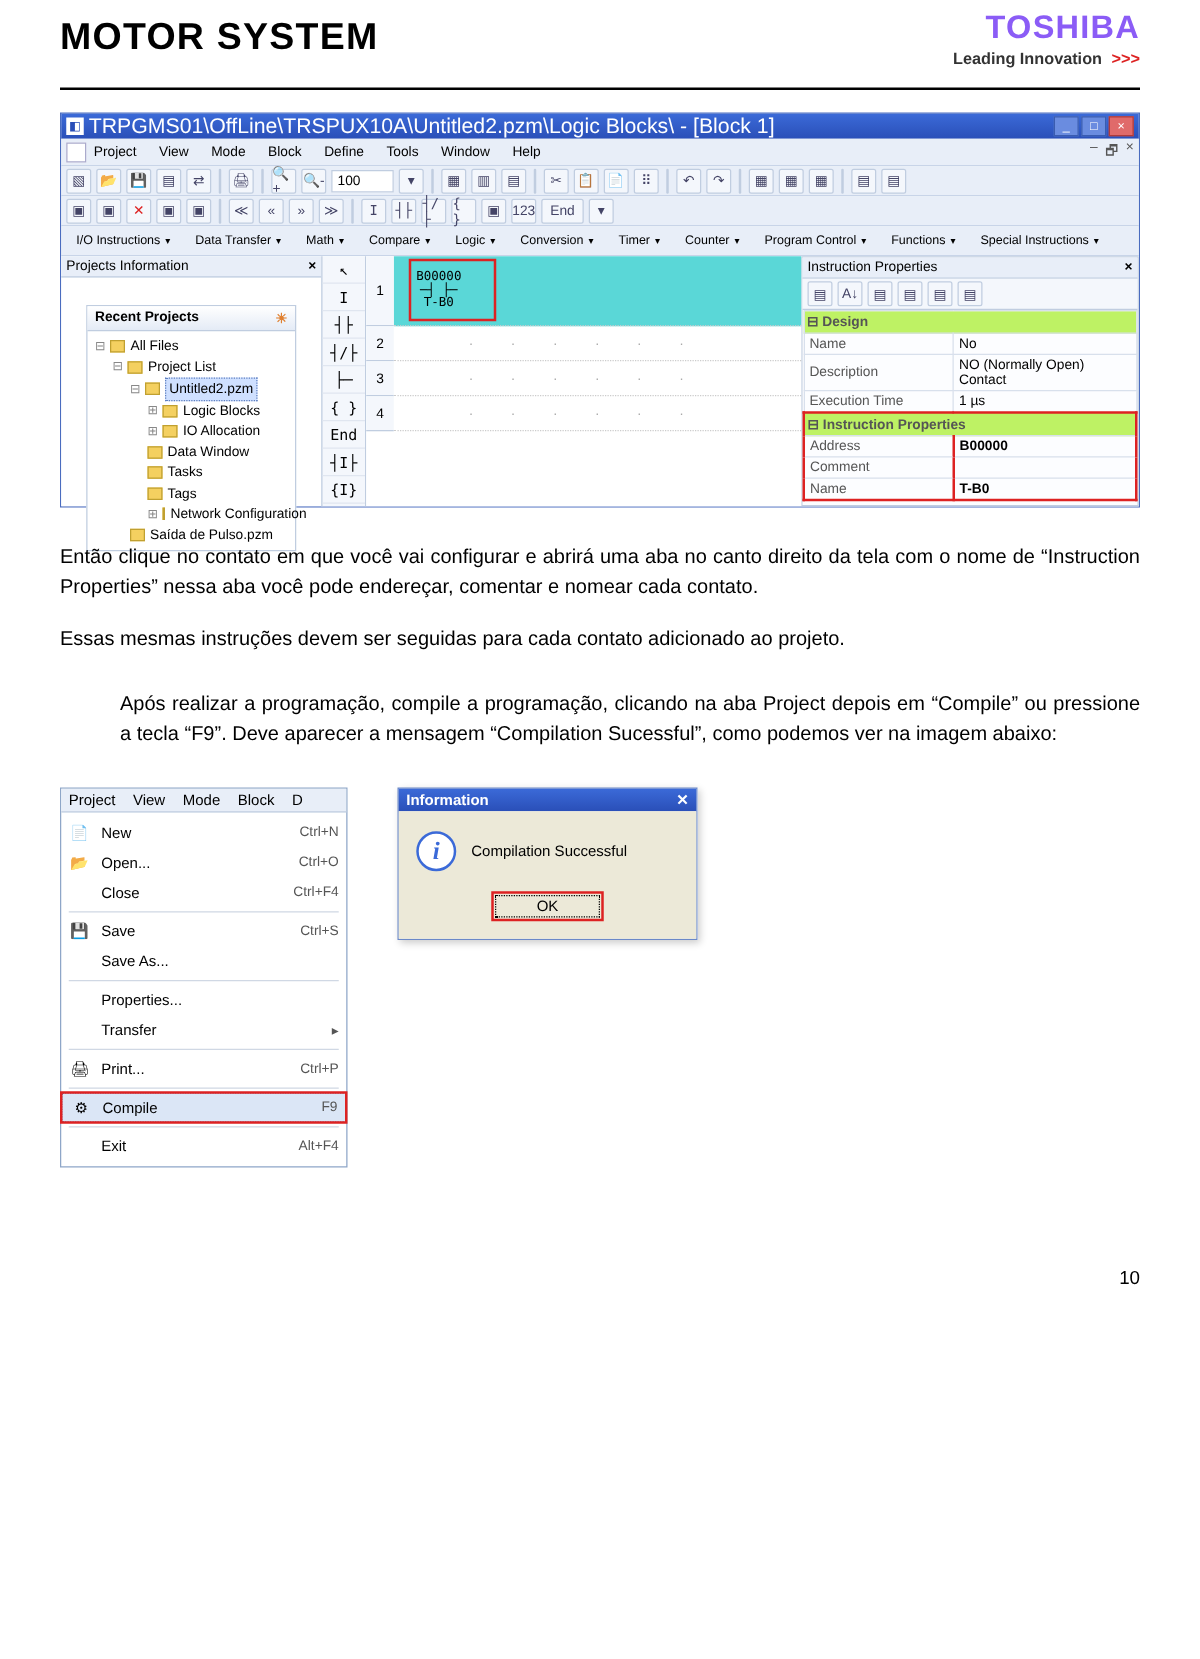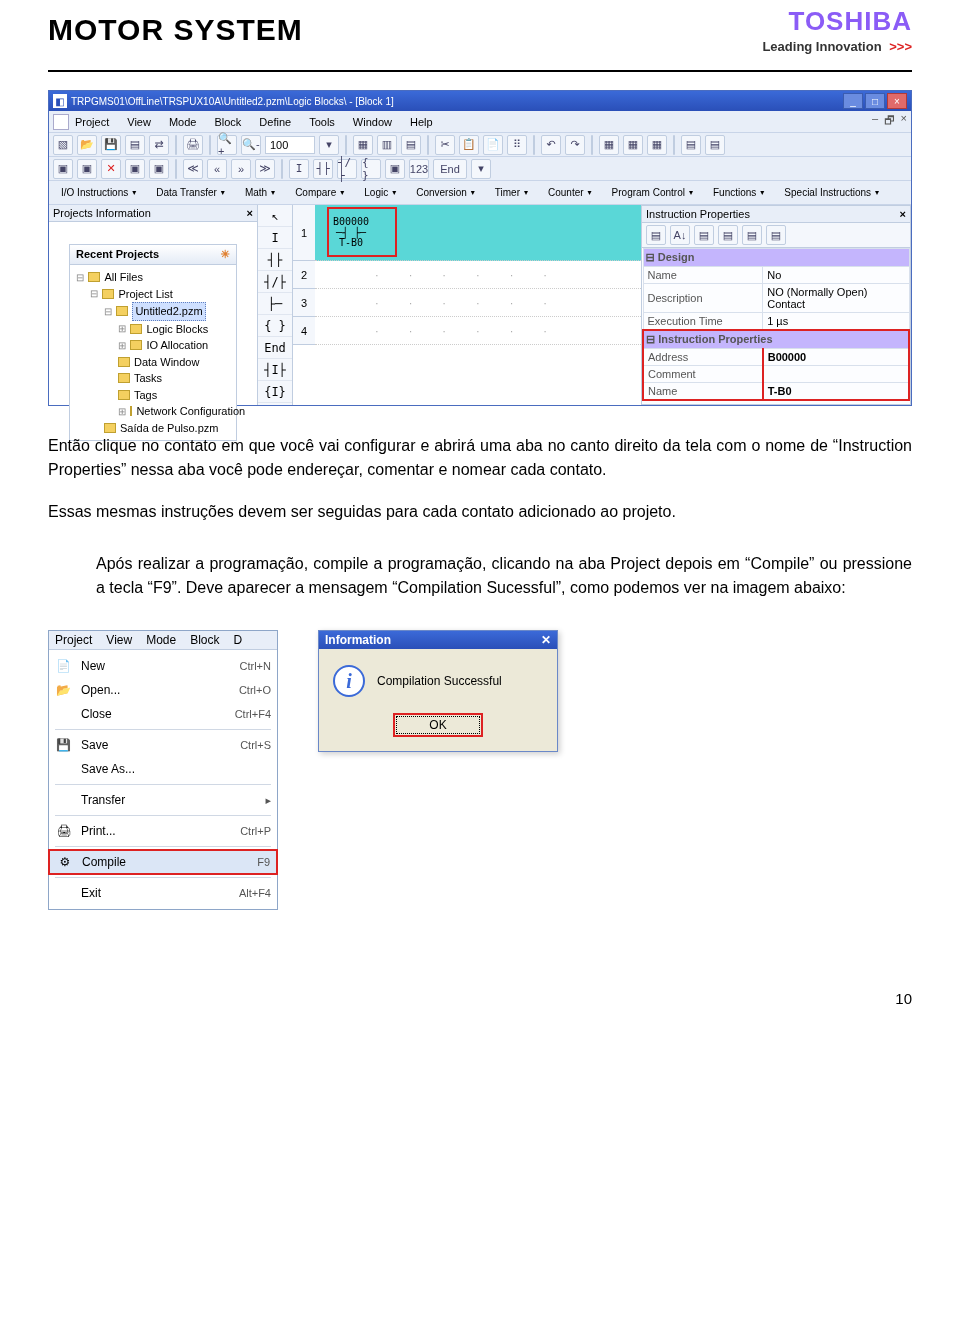--- a/index.html
+++ b/index.html
@@ -11,21 +11,21 @@
   .logo-right { text-align: right; }
   .logo-right .brand { font-family: "Arial Black", Arial, sans-serif; font-size: 26px; color: #8b5cf6; font-weight: 900; letter-spacing: 1px; }
   .logo-right .tagline { font-size: 13px; font-weight: bold; color: #333; margin-top: 2px; }
   .tagline .chevrons { color: #d22; font-weight: 900; margin-left: 4px; }
   .doc-hr { border: none; border-top: 2px solid #000; margin: 6px 48px 18px; }
 
   
   .ide-window { margin: 0 48px; border: 1px solid #4a6cbf; font-size: 11px; font-family: Tahoma, Arial, sans-serif; }
   .title-bar { background: linear-gradient(#3b6ad8, #2a4fb8); color: #fff; display: flex; align-items: center; padding: 2px 4px; height: 20px; }
   .title-bar .app-icon { width: 14px; height: 14px; background: #fff; margin-right: 4px; display:inline-flex; align-items:center; justify-content:center; font-size:10px; color:#2a4fb8;}
-  .title-bar .title { flex: 1; font-size: 10px; }
+  .title-bar .title { flex: 1; font-size: 17px; }
   .win-btns { display: flex; gap: 2px; }
   .win-btn { width: 20px; height: 16px; background: #6a8ce0; border: 1px solid #3a5cb0; display:flex; align-items:center; justify-content:center; color:#fff; font-size:10px; cursor:pointer;}
   .win-btn.close { background: #e06a6a; border-color:#b03a3a;}
 
   .menu-bar { background: #e8eef8; display: flex; align-items: center; padding: 0 4px; height: 22px; border-bottom: 1px solid #c8d4e8; }
   .menu-bar .mdi-icon { width: 16px; height: 16px; background: #fff; border:1px solid #aac; margin-right: 6px;}
   .menu-bar .menu-item { margin-right: 18px; cursor: pointer; }
   .menu-bar .mdi-ctrl { margin-left:auto; display:flex; gap:6px; color:#555; }
 
   .toolbar-row { background: #e8eef8; display: flex; align-items: center; padding: 2px 4px; height: 24px; border-bottom: 1px solid #c8d4e8; gap: 4px; }
@@ -64,21 +64,21 @@
   .rung0 { background:#5ad7d7; }
   .rung-hi { border:2px solid #d22; position:absolute; left:34px; top:2px; width:70px; height:50px; pointer-events:none;}
   .contact-box { margin-left:18px; font-family:monospace; font-size:10px; display:flex; flex-direction:column; align-items:center;}
   .contact-box .lbl{ line-height:1;}
   .dots-row{ color:#aaa; letter-spacing:30px; padding-left:60px;}
 
   .right-col { width:270px; }
   .prop-toolbar{ background:#f4f7fc; padding:2px 4px; display:flex; gap:4px; border-bottom:1px solid #c0cde0;}
   .prop-table{ width:100%; border-collapse:collapse; font-size:11px;}
   .prop-table td{ border:1px solid #d8e0ec; padding:2px 4px;}
-  .prop-cat{ background:#c4b5fd; font-weight:bold;}
+  .prop-cat{ background:#bef264; font-weight:bold;}
   .prop-cat td{ padding-left:2px;}
   .prop-table td:first-child{ width:45%; color:#555;}
   .prop-hi td{ border-left:2px solid #d22; border-right:2px solid #d22;}
   .prop-hi-top td{ border-top:2px solid #d22;}
   .prop-hi-bot td{ border-bottom:2px solid #d22;}
 
   
   .body-text { margin: 28px 48px 0; font-size: 16px; line-height: 1.5; }
   .body-text p { margin-bottom: 18px; text-align: justify;}
   .indent-p { margin-left: 48px; margin-top: 28px; }
@@ -452,20 +452,25 @@
           <span class="mkey">Ctrl+S</span>
         </div>
       <div class="mrow">
           <span class="micon"></span>
           <span class="mlabel">Save As...</span>
           <span class="mkey"></span>
         </div>
       <div class="msep"></div>
       <div class="mrow">
           <span class="micon"></span>
+          <span class="mlabel">Properties...</span>
+          <span class="mkey"></span>
+        </div>
+      <div class="mrow">
+          <span class="micon"></span>
           <span class="mlabel">Transfer</span>
           <span class="mkey">▸</span>
         </div>
       <div class="msep"></div>
       <div class="mrow">
           <span class="micon">🖨</span>
           <span class="mlabel">Print...</span>
           <span class="mkey">Ctrl+P</span>
         </div>
       <div class="msep"></div>

